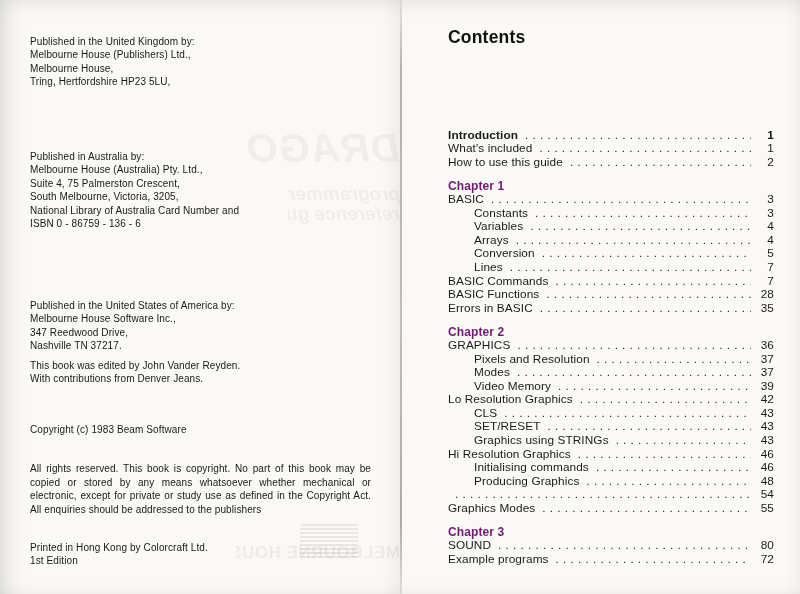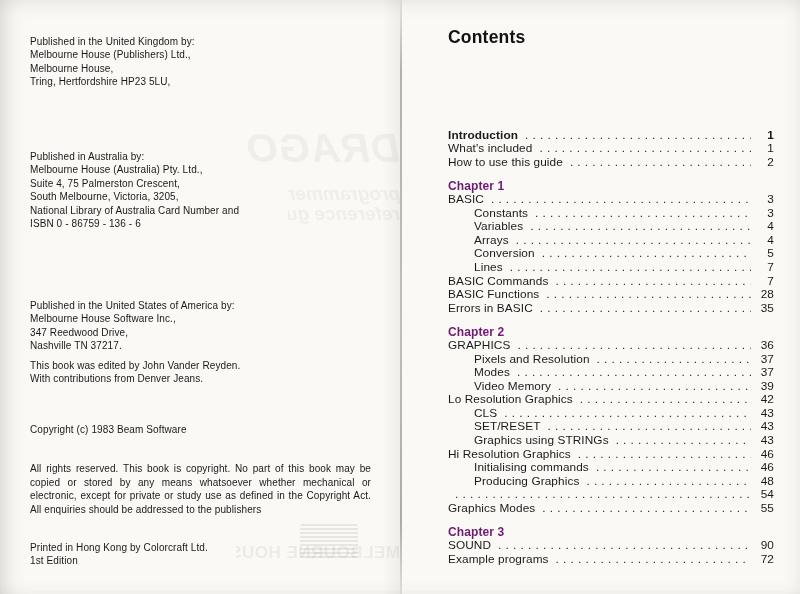--- a/index.html
+++ b/index.html
@@ -255,21 +255,21 @@
       </div>
       <div class="toc-row">
         <span class="toc-label">Graphics Modes</span>
         <span class="toc-dots"></span>
         <span class="toc-page">55</span>
       </div>
       <div class="toc-chapter">Chapter 3</div>
       <div class="toc-row">
         <span class="toc-label">SOUND</span>
         <span class="toc-dots"></span>
-        <span class="toc-page">90</span>
+        <span class="toc-page">80</span>
       </div>
       <div class="toc-row">
         <span class="toc-label">Example programs</span>
         <span class="toc-dots"></span>
         <span class="toc-page">72</span>
       </div>
     </div>
 </div>
 
 <div class="gutter-soft"></div>

